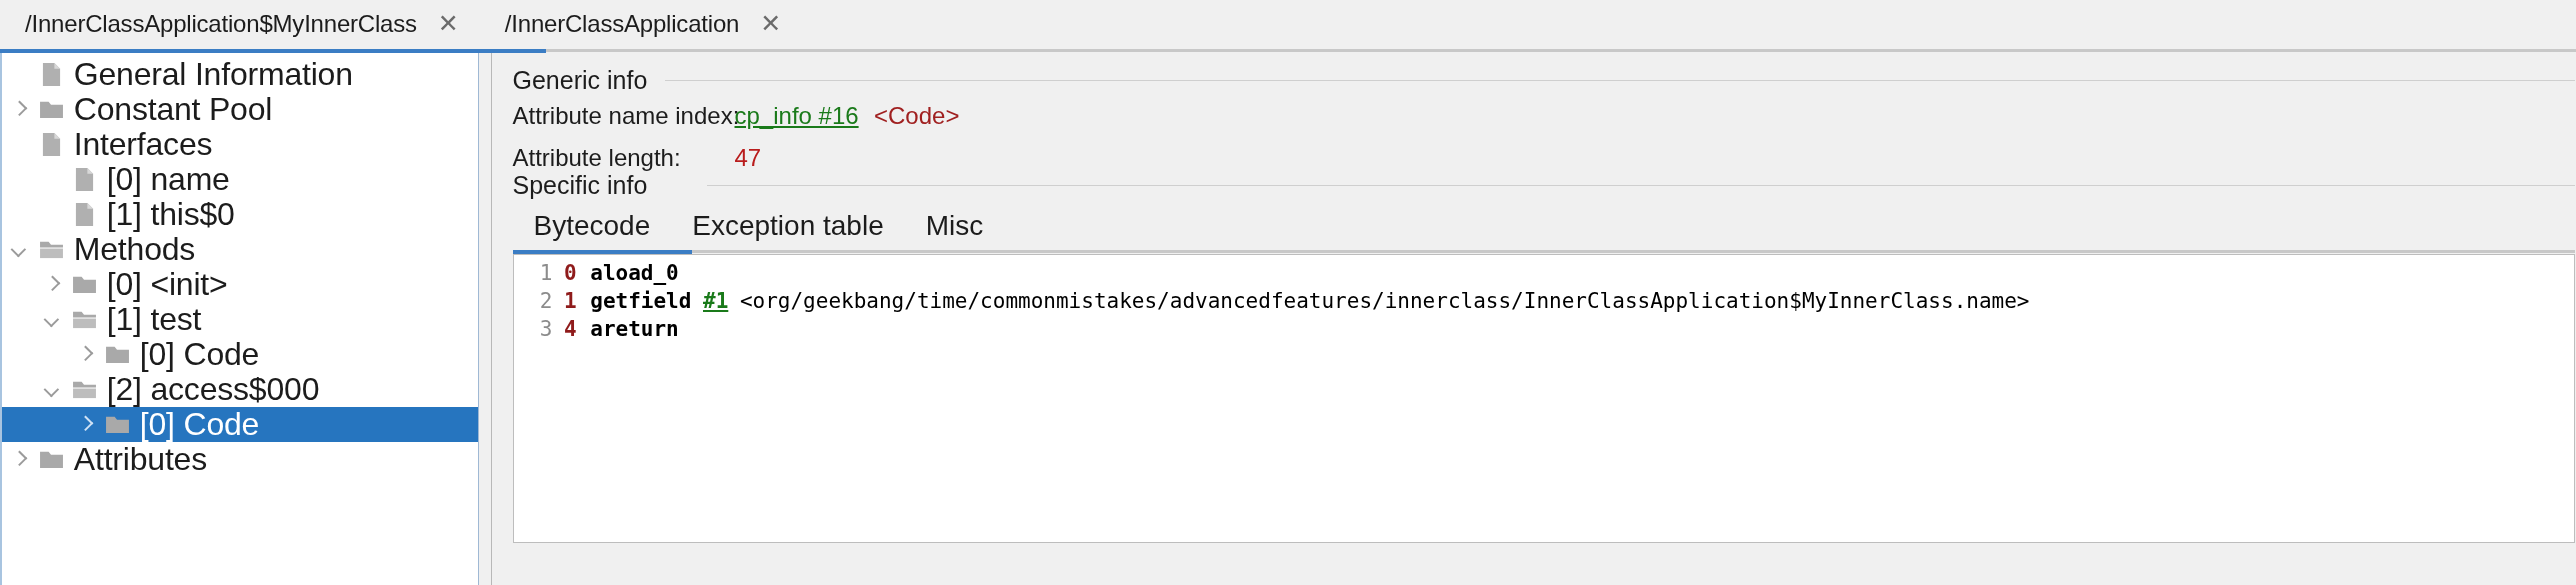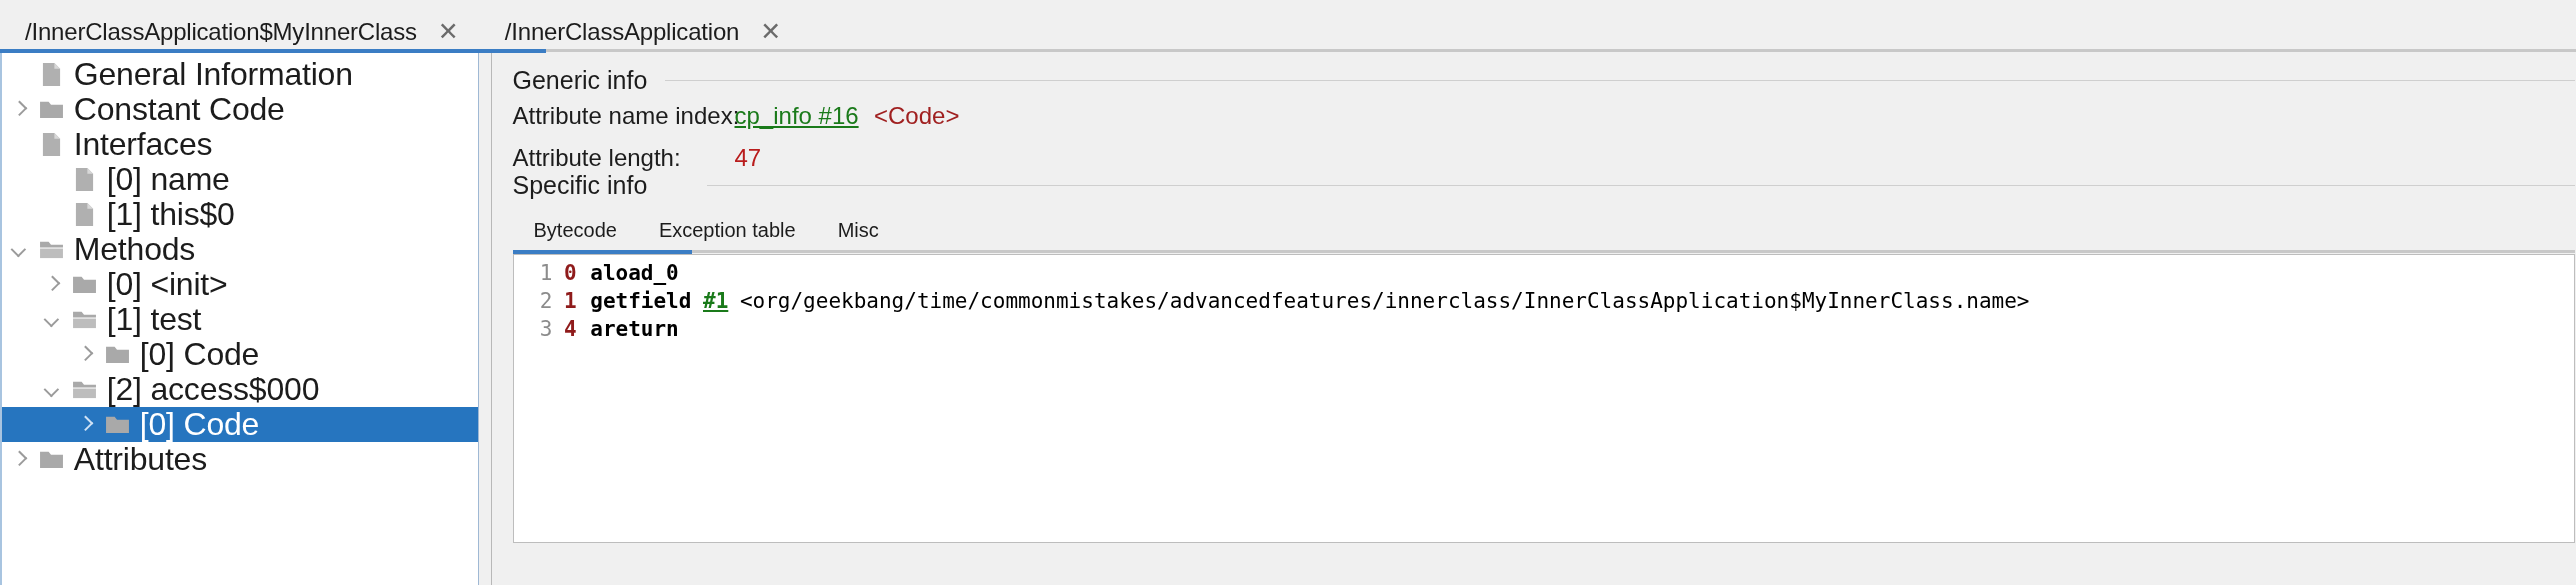--- a/index.html
+++ b/index.html
@@ -17,21 +17,21 @@
     background:#f0f0f0;display:flex;align-items:flex-start;
   }
   .tabbar-underline{
     position:absolute;left:0;top:49px;width:2576px;height:2.9px;background:#c8c8c8;
   }
   .tabbar-active-underline{
     position:absolute;left:0;top:49px;width:546px;height:3.9px;background:#3b7dc4;
   }
   .tab{
     position:relative;height:48px;display:flex;align-items:center;
-    padding:8px 21px 0 25px;font-size:24px;color:#1c1c1c;gap:21px;
+    padding:0 21px 0 25px;font-size:24px;color:#1c1c1c;gap:21px;
     cursor:default;background:transparent;
   }
   .tab .tab-label{white-space:nowrap;letter-spacing:-0.2px;}
   .tab .tab-close{
     font-size:25px;color:#6b6b6b;line-height:1;position:relative;top:-1px;
     font-family:"DejaVu Sans",sans-serif;
   }
 
   
   .split{
@@ -85,21 +85,21 @@
   .v-link{color:#1a7a1a;text-decoration:underline;white-space:nowrap;cursor:pointer;}
   .v-desc{color:#a02020;white-space:nowrap;margin-left:15.4px;}
   .v-num{color:#b91c1c;white-space:nowrap;}
 
   
   .subtabs{
     position:absolute;left:21px;top:152px;width:2062px;height:46px;
     display:flex;align-items:flex-end;
   }
   .subtab{
-    font-size:20px;color:#1c1c1c;padding:0 21px 8.7px 21px;cursor:default;white-space:nowrap;
+    font-size:28px;color:#1c1c1c;padding:0 21px 8.7px 21px;cursor:default;white-space:nowrap;
   }
   .subtabs-rule{
     position:absolute;left:21px;top:197px;width:2062px;height:2.9px;background:#c8c8c8;
   }
   .subtabs-active-rule{
     position:absolute;left:21px;top:197px;width:179px;height:4.8px;background:#3b7dc4;
   }
 
   
   .bytecode{
@@ -156,21 +156,21 @@
           <div class="tree-row">
             <span style="flex: 0 0 0px;"></span>
             <span class="tw">
               <span class="chev"></span>
             </span>
             <span class="ico">
               <svg width="25" height="21" viewBox="0 0 26 22">
                 <path d="M1 3 h9 l2.5 3 h12.5 v14 h-24 z" fill="#a9a9a9"></path>
               </svg>
             </span>
-            <span class="tree-label">Constant Code</span>
+            <span class="tree-label">Constant Pool</span>
           </div>
           <div class="tree-row">
             <span style="flex: 0 0 0px;"></span>
             <span class="tw"></span>
             <span class="ico">
               <svg width="21" height="25" viewBox="0 0 22 26">
                 <path d="M2 1 h12 l6 6 v18 h-18 z" fill="#b0b0b0"></path>
                 <path d="M14 1 l6 6 h-6 z" fill="#d8d8d8"></path>
               </svg>
             </span>

